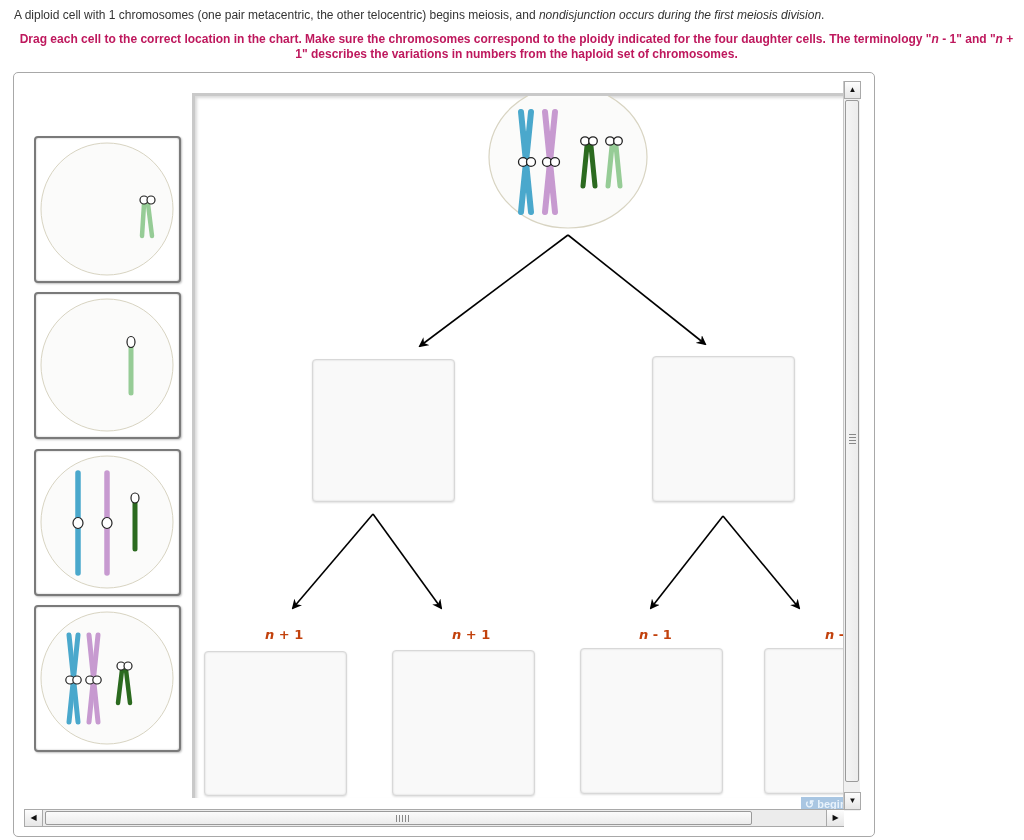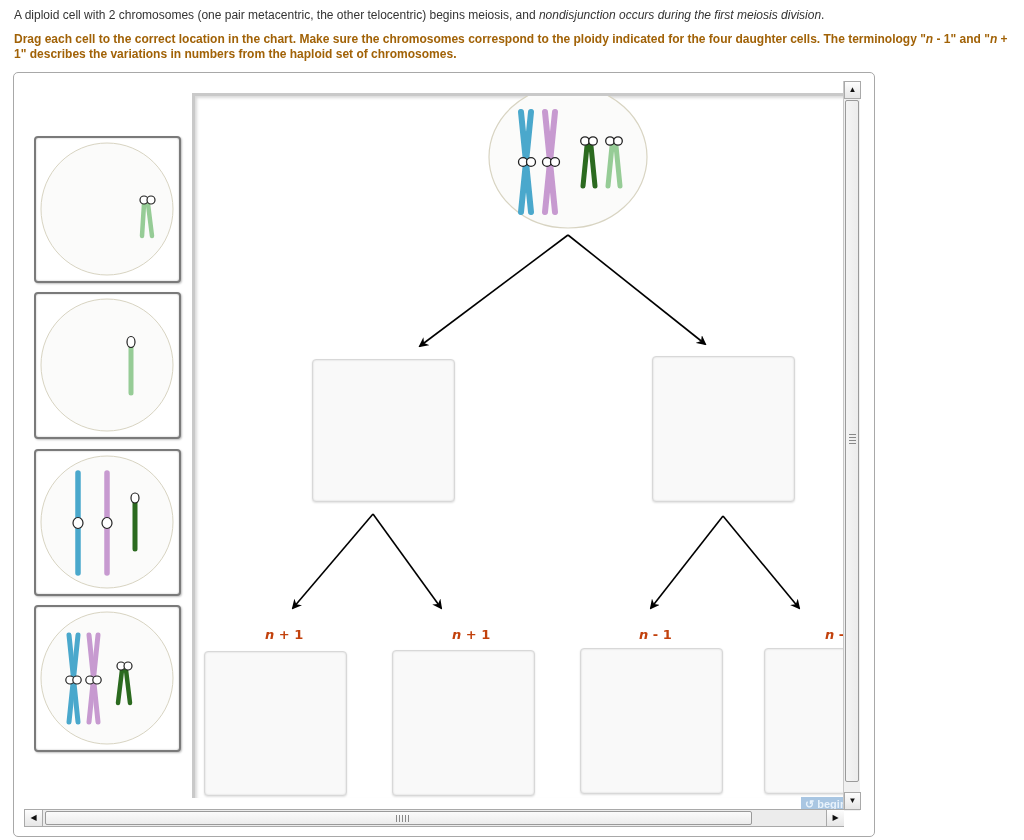--- a/index.html
+++ b/index.html
@@ -8,21 +8,21 @@
     width: 1024px; height: 840px; overflow: hidden; position: relative;
     font-family: "Liberation Sans", sans-serif; color: #222;
   }
   .intro {
     position: absolute; left: 14px; top: 8px; width: 1005px;
     font-size: 12px; line-height: 15px; color: #333;
   }
   .intro em { font-style: italic; }
   .instr {
     position: absolute; left: 14px; top: 32px; width: 1005px;
-    font-size: 12px; line-height: 15px; font-weight: bold; color: #a16207;
+    font-size: 12px; line-height: 15px; font-weight: bold; color: #be185d; text-align: center;
   }
   .instr em { font-style: italic; font-weight: bold; }
 
   .outer {
     position: absolute; left: 13px; top: 72px; width: 862px; height: 765px;
     border: 1px solid #a8a8a8; border-radius: 5px; background: #fff;
   }
   .viewport {
     position: absolute; left: 0; top: 0; width: 830px; height: 730px; overflow: hidden;
   }
@@ -89,21 +89,21 @@
 
   .reset-btn {
     position: absolute; left: 787px; top: 724px; width: 43px; height: 14px;
     background: #a9c6e2; color: #e8f2fb; font-size: 11px; font-weight: bold;
     line-height: 14px; padding-left: 4px; overflow: hidden; white-space: nowrap;
   }
 </style>
 </head>
 <body>
 
-<div class="intro"><span>A diploid cell with 2 chromosomes (one pair metacentric, the other telocentric) begins meiosis, and </span><em>nondisjunction occurs during the first meiosis division</em><span>.</span></div>
+<div class="intro"><span>A diploid cell with 1 chromosomes (one pair metacentric, the other telocentric) begins meiosis, and </span><em>nondisjunction occurs during the first meiosis division</em><span>.</span></div>
 
 <div class="instr"><span>Drag each cell to the correct location in the chart. Make sure the chromosomes correspond to the ploidy indicated for the four daughter cells. The terminology "</span><em>n</em><span> - 1" and "</span><em>n</em><span> + 1" describes the variations in numbers from the haploid set of chromosomes.</span></div>
 
 <div class="outer">
   <div class="viewport">
 
     <div class="source-card" style="top:63px;">
       <svg width="143" height="143" viewBox="0 0 143 143">
         <circle cx="71" cy="71" r="66" fill="#fbfbfa" stroke="#d8d4c2" stroke-width="1"></circle>
         <line x1="108" y1="66" x2="106" y2="98" stroke="#96cc96" stroke-width="4.5" stroke-linecap="round"></line>

